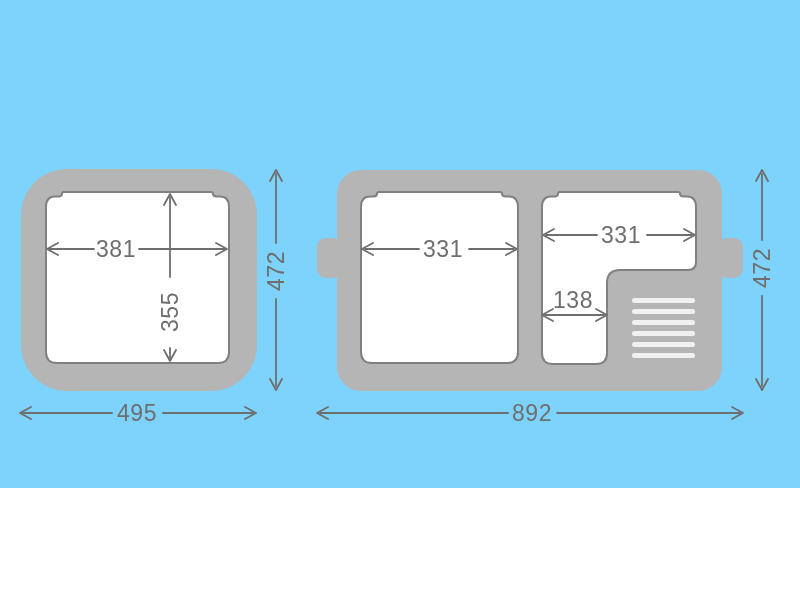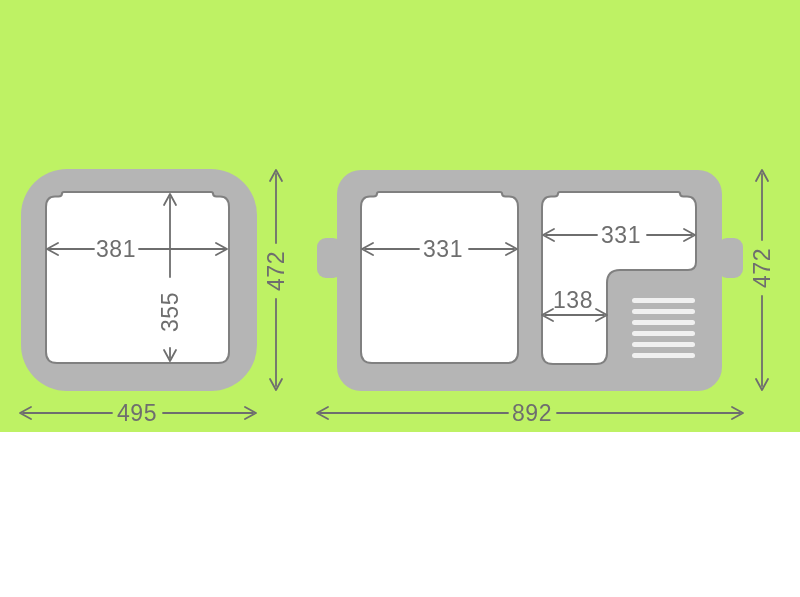--- a/index.html
+++ b/index.html
@@ -3,22 +3,22 @@
 <meta charset="utf-8">
 <style>
   html, body {
     margin: 0;
     padding: 0;
     background: #ffffff;
   }
   .stage {
     position: relative;
     width: 800px;
-    height: 432px;
-    background: #bef264;
+    height: 488px;
+    background: #7dd3fc;
     overflow: hidden;
   }
   svg {
     display: block;
   }
   svg text {
     font-family: "Liberation Sans", sans-serif;
     font-size: 23px;
     letter-spacing: 0.5px;
   }

